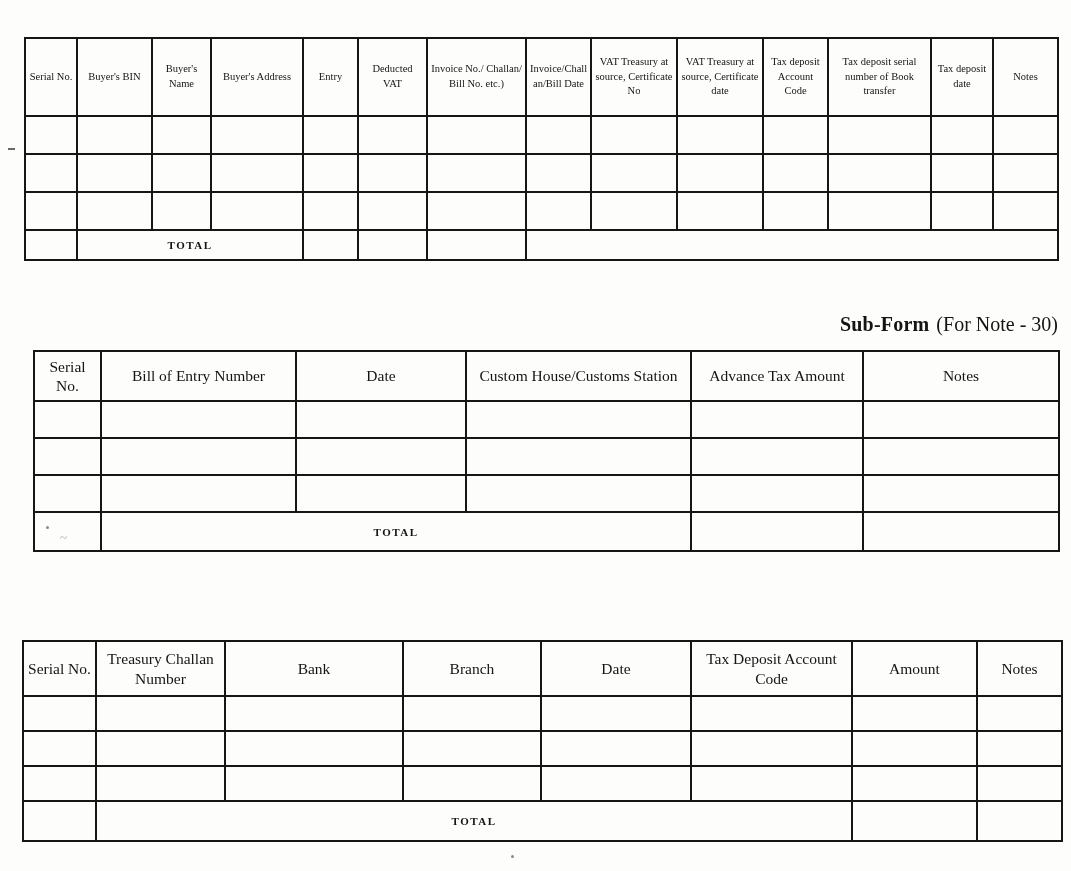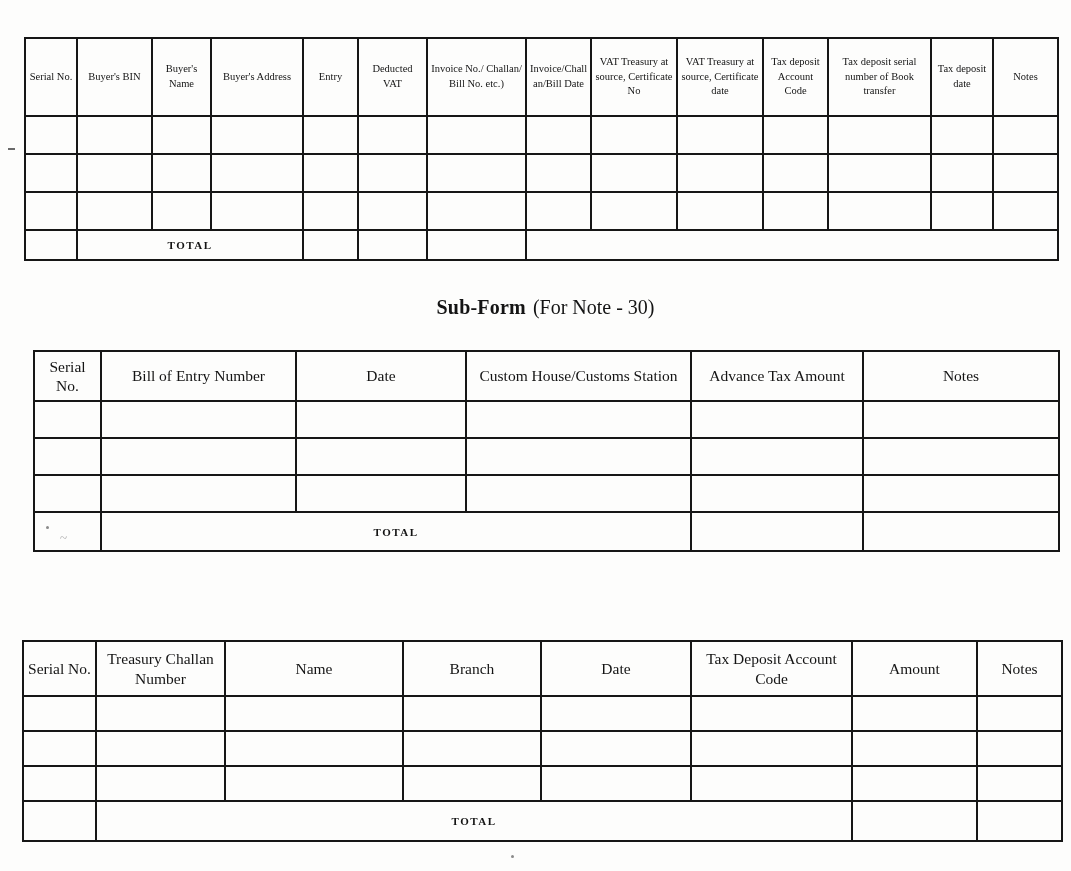--- a/index.html
+++ b/index.html
@@ -169,21 +169,21 @@
         <td></td>
         <td colspan="3" class="total-cell">TOTAL</td>
         <td></td>
         <td></td>
         <td></td>
         <td colspan="7"></td>
       </tr>
     </tbody>
   </table>
 
-  <div class="section-title" style="left:33px; top:294px; width:1025px;">
+  <div class="section-title" style="left:33px; top:311px; width:1025px;text-align:right;">
     <span class="t-bold">Sub-Form</span><span class="t-rest">(For Note - 30)</span>
   </div>
 
   <table id="table-30">
     <colgroup>
       <col style="width:67px">
         <col style="width:195px">
         <col style="width:170px">
       <col style="width:225px">
         <col style="width:172px">
@@ -242,21 +242,21 @@
         <col style="width:138px">
       <col style="width:150px">
         <col style="width:161px">
         <col style="width:125px">
         <col style="width:85px">
     </colgroup>
     <thead>
       <tr>
         <th>Serial No.</th>
         <th>Treasury Challan Number</th>
-        <th>Name</th>
+        <th>Bank</th>
         <th>Branch</th>
         <th>Date</th>
         <th>Tax Deposit  Account Code</th>
         <th>Amount</th>
         <th>Notes</th>
       </tr>
     </thead>
     <tbody>
       <tr class="data-row">
         <td></td>

